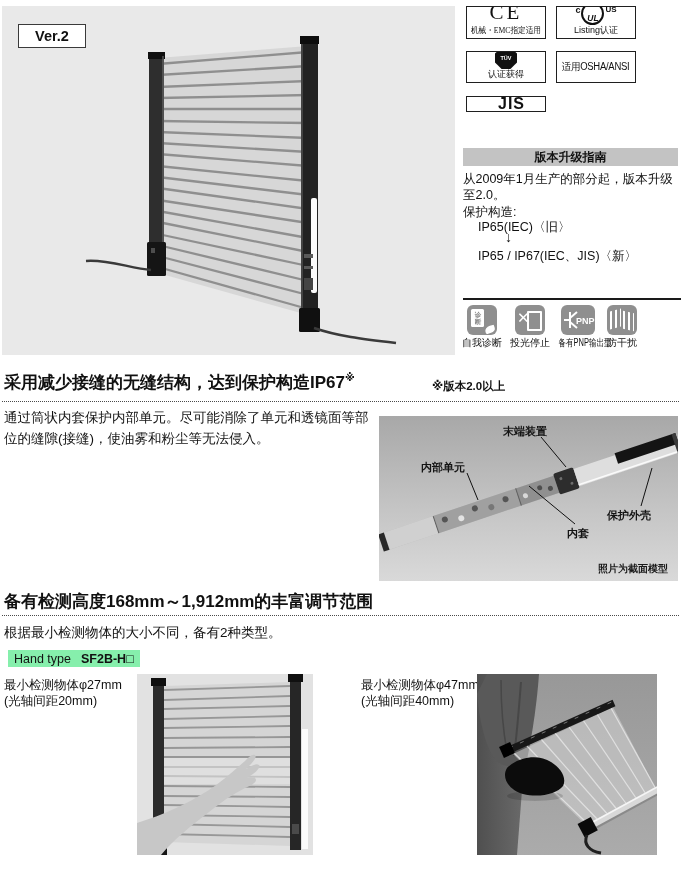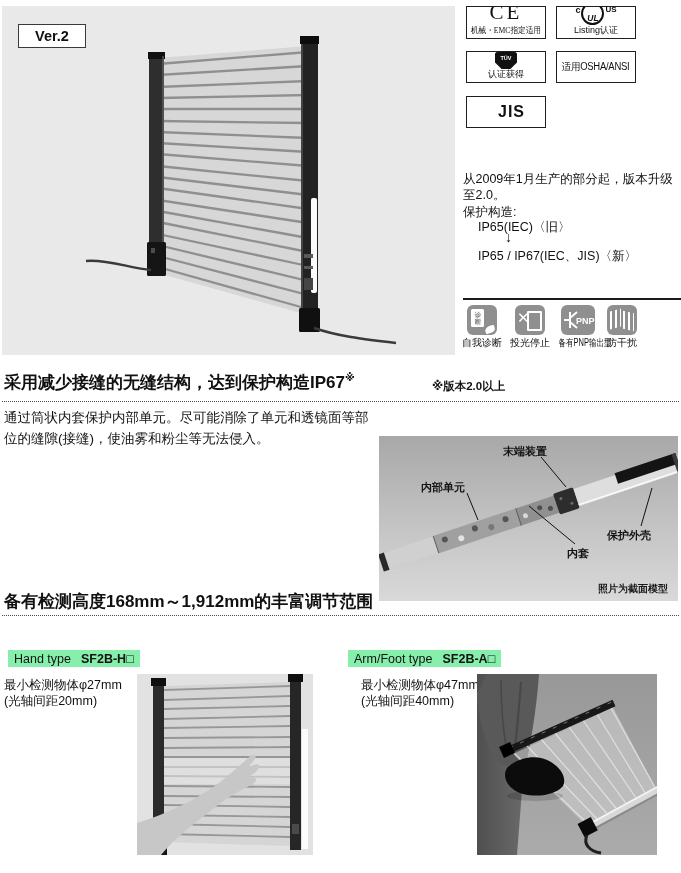--- a/index.html
+++ b/index.html
@@ -45,21 +45,21 @@
   .x-glyph{position:absolute;left:2px;top:4px;font-size:15px;font-weight:bold;color:#fff;line-height:18px;}
   .doc-outline{position:absolute;right:3px;top:6px;width:11px;height:16px;border:2px solid #fff;border-radius:1px;}
   .bars{position:absolute;width:11px;height:18px;
         background:repeating-linear-gradient(90deg,#fff 0 2px,rgba(255,255,255,0) 2px 4.8px);}
   
   .h-big{font-size:17px;font-weight:bold;white-space:nowrap;}
   .h-note{font-size:11.5px;font-weight:bold;margin-left:44px;}
   .dotted{position:absolute;left:2px;right:2px;border-top:1.5px dotted #4a4a4a;height:0;}
   .body-text{font-size:13.5px;line-height:21px;}
   
-  .photo{left:379px;top:436px;width:299px;height:165px;}
+  .photo{left:379px;top:416px;width:299px;height:165px;}
   .photo-label{position:absolute;font-size:11px;font-weight:600;color:#141414;white-space:nowrap;}
   .photo-caption{position:absolute;font-size:10px;font-weight:600;color:#1a1a1a;white-space:nowrap;text-align:right;}
   
   .subhead{position:absolute;top:650px;height:17px;background:#86efac;display:flex;align-items:center;
            padding:0 6px;gap:10px;white-space:nowrap;}
   .subhead .t{font-size:12.5px;}
   .subhead .m{font-size:12.5px;font-weight:bold;}
   .spec{position:absolute;top:677px;font-size:12.5px;line-height:16px;}
   .sl{stroke:#8f8f8f;stroke-width:2.3;}
   .sh{stroke:#979797;stroke-width:1.8;}
@@ -135,24 +135,25 @@
     <div class="osha-label">适用OSHA/ANSI</div>
   </div>
 
   <div class="abs cert" style="left:466px;top:51px;width:80px;height:32px;">
     <div class="glyph-zone">
         <div class="tuv-oct">TÜV</div>
       </div>
     <div class="cert-label">认证获得</div>
   </div>
 
-  <div class="abs cert" style="left:466px;top:96px;width:80px;height:32px;justify-content:center;padding-left:11px;">
+  <div class="abs cert" style="left:466px;top:96px;width:80px;height:16px;justify-content:center;padding-left:11px;">
     <div class="jis-glyph">JIS</div>
   </div>
 
+  <div class="abs ug-bar">版本升级指南</div>
   <div class="abs ug-text" style="left:463px;top:171px;width:216px;">从2009年1月生产的部分起，版本升级至2.0。</div>
   <div class="abs ug-text" style="left:463px;top:204px;">保护构造:</div>
   <div class="abs ug-text" style="left:478px;top:219px;">IP65(IEC)〈旧〉</div>
   <div class="abs" style="left:505px;top:229px;font-size:14px;font-weight:bold;">↓</div>
   <div class="abs ug-text" style="left:478px;top:248px;">IP65 / IP67(IEC、JIS)〈新〉</div>
 
   <div class="abs feat-divider"></div>
 
   <div class="feat" style="left:459px;width:46px;">
     <div class="feat-icon">
@@ -241,20 +242,21 @@
     </svg>
     <div class="photo-label" style="left:124px;top:8px;">末端装置</div>
     <div class="photo-label" style="left:42px;top:44px;">内部单元</div>
     <div class="photo-label" style="left:228px;top:92px;">保护外壳</div>
     <div class="photo-label" style="left:188px;top:110px;">内套</div>
     <div class="photo-caption" style="left:219px;top:146px;">照片为截面模型</div>
   </div>
 
   <div class="abs h-big" style="left:4px;top:590px;">备有检测高度168mm～1,912mm的丰富调节范围</div>
   <div class="dotted" style="top:615px;"></div>
+  <div class="abs body-text" style="left:4px;top:622px;">根据最小检测物体的大小不同，备有2种类型。</div>
 
   <div class="subhead" style="left:8px;">
     <span class="t">Hand type</span>
     <span class="m">SF2B-H□</span>
   </div>
   <div class="spec" style="left:4px;">
     <div>最小检测物体φ27mm</div>
     <div>(光轴间距20mm)</div>
   </div>
   <div class="abs" style="left:137px;top:674px;width:176px;height:181px;">
@@ -286,24 +288,20 @@
       <rect x="165" y="55" width="6" height="120" fill="#fbfbfb"></rect>
       <rect x="155" y="150" width="7" height="10" fill="#4a4a4a"></rect>
       <path d="M0,181 L0,149 C26,141 50,130 72,116 C84,108 93,100 101,93 L108,87
                C111,84 115,80 118,81 C120,83 117,87 114,90 L109,95
                C114,92 119,89 122,91 C124,93 120,97 116,100 L110,104
                C114,103 119,103 119,106 C119,109 113,112 108,114
                C96,120 84,128 72,138 C54,152 36,166 24,181 Z" fill="#c7c7c7"></path>
     </svg>
   </div>
 
-  <div class="subhead" style="left:348px;">
-    <span class="t">Arm/Foot type</span>
-    <span class="m">SF2B-A□</span>
-  </div>
   <div class="spec" style="left:345px;margin-left:16px;">
     <div>最小检测物体φ47mm</div>
     <div>(光轴间距40mm)</div>
   </div>
   <div class="abs" style="left:477px;top:674px;width:180px;height:181px;">
     <svg width="180" height="181" viewBox="0 0 180 181">
       <defs>
         <linearGradient id="floor" x1="0" y1="0" x2="0" y2="1">
           <stop offset="0" stop-color="#989898"></stop>
             <stop offset="1" stop-color="#ababab"></stop>

